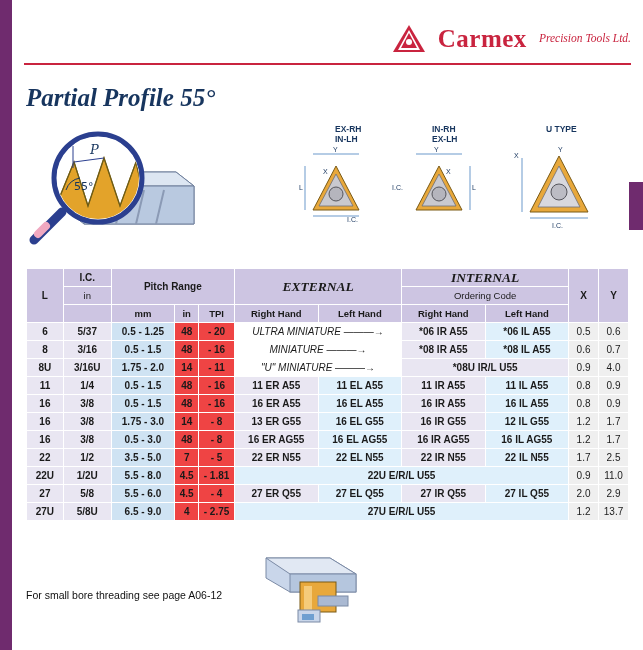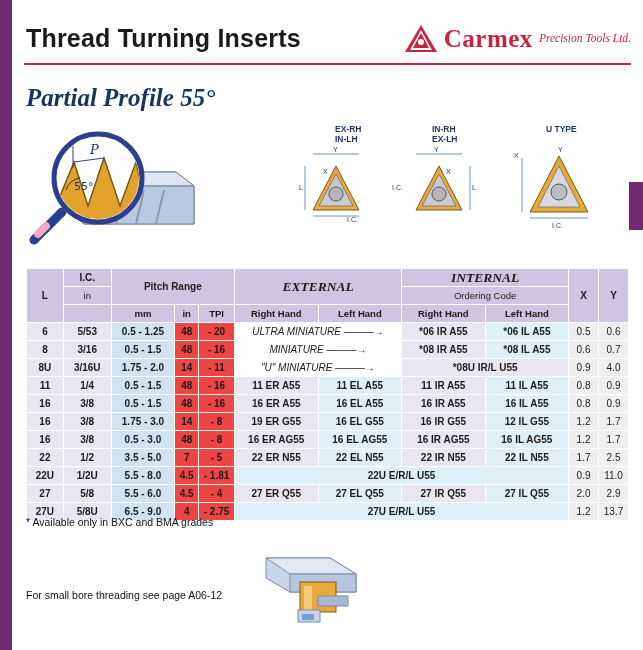--- a/index.html
+++ b/index.html
@@ -27,21 +27,21 @@
     position:absolute;left:14px;top:24px;
     font-size:25px;font-weight:bold;color:#1a1a1a;
     letter-spacing:0.2px;
   }
   .hdr-rule{
     position:absolute;left:12px;top:63px;width:607px;height:2px;
     background:#c9243f;
   }
   .logo{
     position:absolute;right:12px;top:22px;height:34px;
-    display:flex;align-items:center;gap:6px;
+    display:flex;align-items:center;gap:12px;
   }
   .logo-mark{
     width:34px;height:30px;position:relative;
   }
   .logo-name{
     font-family:"Liberation Serif", serif;
     font-size:25px;font-weight:bold;color:#c9243f;
     letter-spacing:0.5px;
   }
   .logo-sub{
@@ -114,21 +114,20 @@
   }
 </style>
 </head>
 <body>
 
 <div class="left-bar"></div>
 <div class="right-tab"></div>
 
 <div class="page">
 
-  <div class="hdr-title">Thread Turning Inserts</div>
   <div class="hdr-rule"></div>
 
   <div class="logo">
     <div class="logo-mark">
       <svg width="34" height="30" viewBox="0 0 34 30">
         <polygon points="17,1 33,28 1,28" fill="#c9243f"></polygon>
         <polygon points="17,6 28,26 6,26" fill="#ffffff"></polygon>
         <polygon points="17,9 25,24 9,24" fill="#c9243f"></polygon>
         <circle cx="17" cy="18" r="3" fill="#ffffff"></circle>
       </svg>
@@ -249,21 +248,21 @@
         <td class="hdr-cell hdr-sm-b">TPI</td>
         <td class="hdr-cell hdr-sm-b">Right Hand</td>
         <td class="hdr-cell hdr-sm-b">Left Hand</td>
         <td class="hdr-cell hdr-sm-b">Right Hand</td>
         <td class="hdr-cell hdr-sm-b">Left Hand</td>
       </tr>
     </thead>
     <tbody id="tbody">
         <tr>
           <td class="col-l">6</td>
-          <td class="col-ic">5/53</td>
+          <td class="col-ic">5/37</td>
           <td class="cell-pitch">0.5  - 1.25</td>
           <td class="cell-pitch-n">48</td>
           <td class="cell-pitch-n">- 20</td>
           <td class="cell-note" colspan="2">ULTRA MINIATURE<span style="font-style: normal;">  ———→</span></td>
           <td class="cell-int">*06 IR A55</td>
           <td class="cell-int-l">*06 IL A55</td>
           <td class="cell-xy">0.5</td>
           <td class="cell-xy">0.6</td>
         </tr>
         <tr>
@@ -314,21 +313,21 @@
           <td class="cell-int-l">16 IL A55</td>
           <td class="cell-xy">0.8</td>
           <td class="cell-xy">0.9</td>
         </tr>
         <tr>
           <td class="col-l">16</td>
           <td class="col-ic">3/8</td>
           <td class="cell-pitch">1.75 - 3.0</td>
           <td class="cell-pitch-n">14</td>
           <td class="cell-pitch-n">- 8</td>
-          <td class="cell-ext">19 ER G55</td>
+          <td class="cell-ext">13 ER G55</td>
           <td class="cell-ext-l">16 EL G55</td>
           <td class="cell-int">16 IR G55</td>
           <td class="cell-int-l">12 IL G55</td>
           <td class="cell-xy">1.2</td>
           <td class="cell-xy">1.7</td>
         </tr>
         <tr>
           <td class="col-l">16</td>
           <td class="col-ic">3/8</td>
           <td class="cell-pitch">0.5  - 3.0</td>
@@ -383,21 +382,20 @@
           <td class="cell-pitch">6.5  - 9.0</td>
           <td class="cell-pitch-n">4</td>
           <td class="cell-pitch-n">- 2.75</td>
           <td class="cell-span-u" colspan="4">27U E/R/L U55</td>
           <td class="cell-xy">1.2</td>
           <td class="cell-xy">13.7</td>
         </tr>
       </tbody>
   </table>
 
-  <div class="footnote">* Available only in BXC and BMA grades</div>
   <div class="smallbore">For small bore threading see page A06-12</div>
 
   <div class="tool-illus">
     <svg width="110" height="92" viewBox="0 0 110 92">
       <polygon points="6,18 70,18 96,34 96,52 30,52 6,38" fill="#c9d6ea" stroke="#7b8aa5" stroke-width="1"></polygon>
       <polygon points="6,18 70,18 96,34 30,34" fill="#e1e8f3" stroke="#7b8aa5" stroke-width="1"></polygon>
       <rect x="30" y="34" width="66" height="18" fill="#b5c6de" stroke="#7b8aa5" stroke-width="1"></rect>
       <rect x="40" y="42" width="36" height="30" fill="#e8a83b" stroke="#7a5a15" stroke-width="1"></rect>
       <rect x="44" y="46" width="8" height="24" fill="#f5cb7a"></rect>
       <rect x="38" y="70" width="22" height="12" fill="#c9d6ea" stroke="#7b8aa5" stroke-width="1"></rect>

